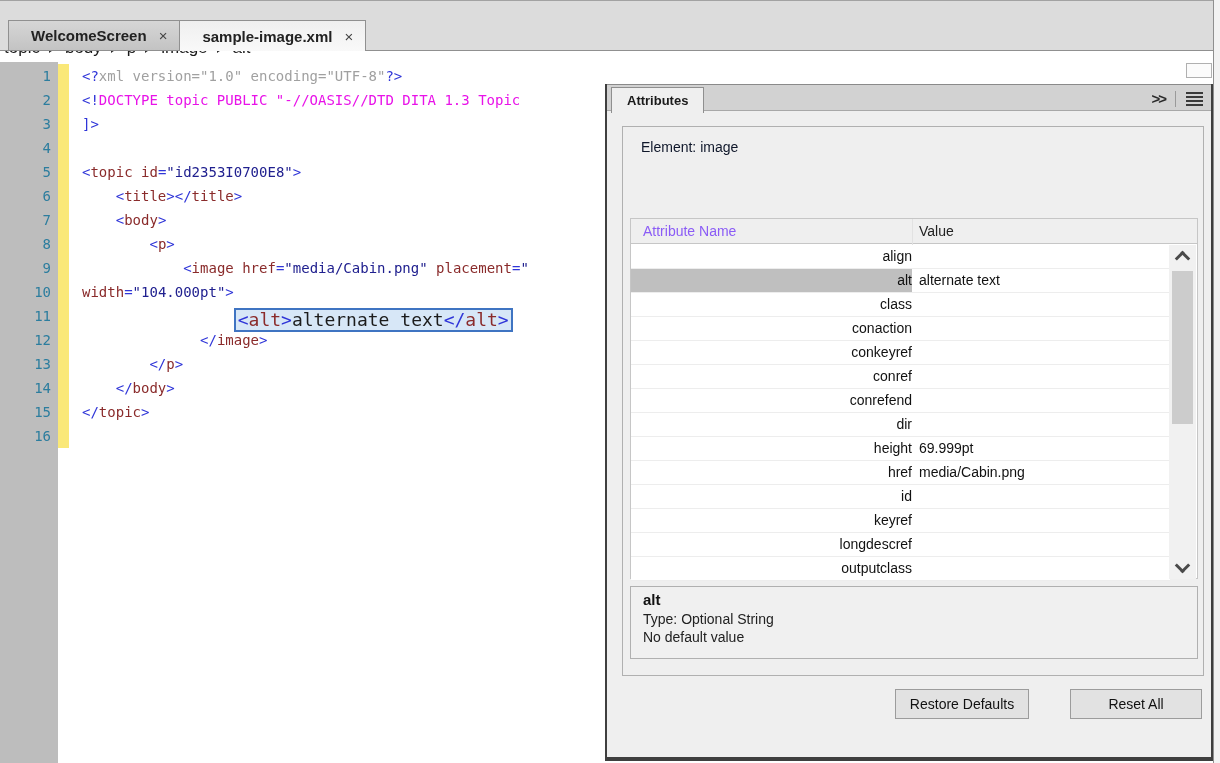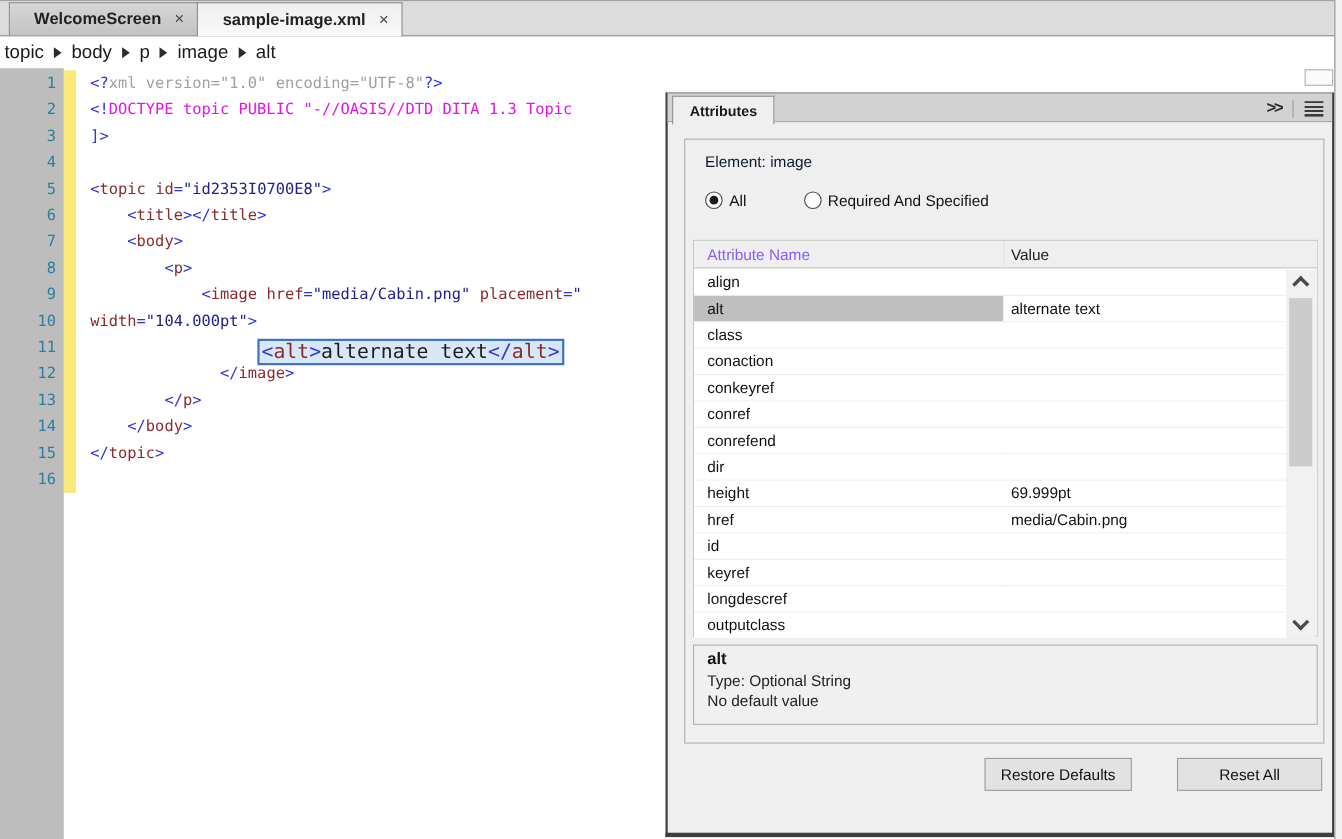--- a/index.html
+++ b/index.html
@@ -3,21 +3,21 @@
 <meta charset="utf-8">
 <style>
   * { margin:0; padding:0; box-sizing:border-box; }
   html,body { background:#ffffff; }
   .screen {
     position:relative; width:1220px; height:763px; overflow:hidden;
     font-family:"Liberation Sans", sans-serif; background:#ffffff;
   }
   
   .tabbar {
-    position:absolute; left:0; top:0; width:1220px; height:33px;
+    position:absolute; left:0; top:0; width:1220px; height:51px;
     background:#dcdcdc; border-top:1px solid #a2a2a2; border-bottom:1px solid #909090;
     display:flex; align-items:flex-end; z-index:2;
   }
   .tab {
     height:30px; display:flex; align-items:center; padding:0 12px 0 22px;
     font-size:15px; font-weight:bold; color:#222; cursor:default;
     border:1px solid #909090; border-bottom:none; margin-right:-1px;
   }
   .tab.inactive { background:linear-gradient(#d6d6d6,#c3c3c3); margin-left:8px; }
   .tab.active  { background:linear-gradient(#efefef,#f9f9f9); margin-bottom:-1px; height:31px; z-index:3; }
@@ -91,21 +91,21 @@
   .radio-dot { width:8px; height:8px; border-radius:50%; background:#1a1a1a; display:none; }
   .radio.sel .radio-dot { display:block; }
   .radio-label { font-size:14px; color:#111; }
   
   .attr-table { position:absolute; left:7px; top:91px; width:568px; height:361px; border:1px solid #c6c6c6; background:#ffffff; }
   .attr-head { position:absolute; left:0; top:0; width:566px; height:25px; background:#efefef; border-bottom:1px solid #c6c6c6; }
   .attr-head .h-name { position:absolute; left:12px; top:4px; font-size:14px; color:#8b5cf6; }
   .attr-head .h-value { position:absolute; left:288px; top:4px; font-size:14px; color:#222; }
   .col-divider { position:absolute; left:281px; top:0; width:1px; height:359px; background:#e2e2e2; }
   .attr-rows { position:absolute; left:0; top:26px; width:539px; }
-  .attr-row { position:relative; height:24px; border-bottom:1px solid #ededed; background:#ffffff; }
+  .attr-row { position:relative; height:24px; border-bottom:1px solid #ededed; background:#ffffff;text-align:right; }
   .attr-row .c-name { position:absolute; left:0; top:0; width:281px; height:23px; line-height:23px; padding-left:12px; font-size:14px; color:#111; }
   .attr-row .c-value { position:absolute; left:288px; top:0; height:23px; line-height:23px; font-size:14px; color:#111; }
   .attr-row.sel .c-name { background:#bfbfbf; }
   
   .tbl-scroll { position:absolute; right:1px; top:26px; width:27px; height:334px; background:#f1f1f1; }
   .tbl-thumb { position:absolute; left:3px; top:26px; width:21px; height:153px; background:#cccccc; }
   .chev { position:absolute; left:8px; width:11px; height:11px; border-top:3px solid #4a4a4a; border-right:3px solid #4a4a4a; }
   .chev.up { top:8px; transform:rotate(-45deg); }
   .chev.down { bottom:8px; transform:rotate(135deg); }
   
@@ -202,32 +202,20 @@
       <div class="panel-icons">
         <span class="chevrons">&gt;&gt;</span>
         <span class="icon-sep"></span>
         <span class="hamburger"></span>
       </div>
     </div>
 
     <div class="groupbox">
       <div class="element-label">Element: image</div>
 
-      <div class="radio-row">
-        <div class="radio sel">
-          <span class="radio-circle">
-              <span class="radio-dot"></span>
-            </span>
-          <span class="radio-label">All</span>
-        </div>
-        <div class="radio">
-          <span class="radio-circle"></span>
-          <span class="radio-label">Required And Specified</span>
-        </div>
-      </div>
 
       <div class="attr-table">
         <div class="attr-head">
           <span class="h-name">Attribute Name</span>
           <span class="h-value">Value</span>
         </div>
         <div class="col-divider"></div>
         <div class="attr-rows" id="attr-rows">
             <div class="attr-row">
               <div class="c-name">align</div>

